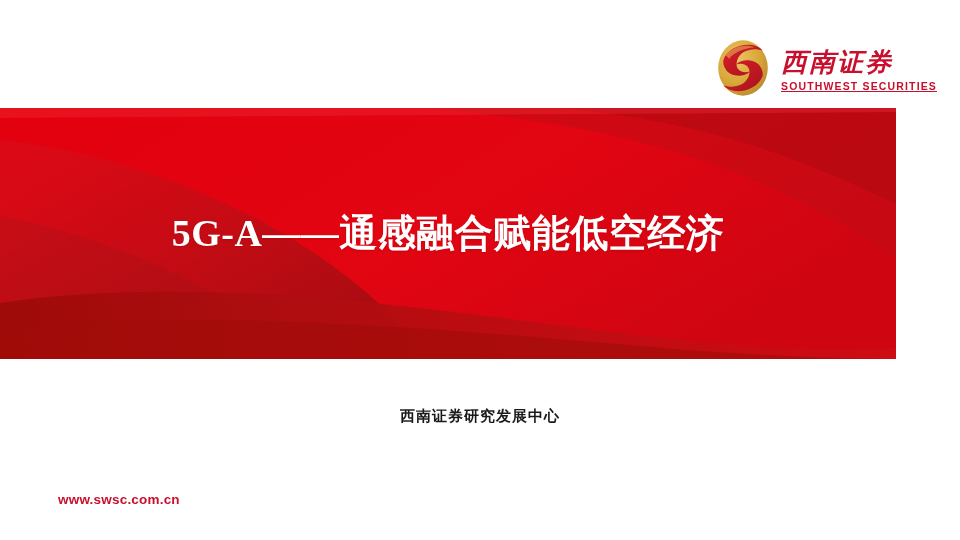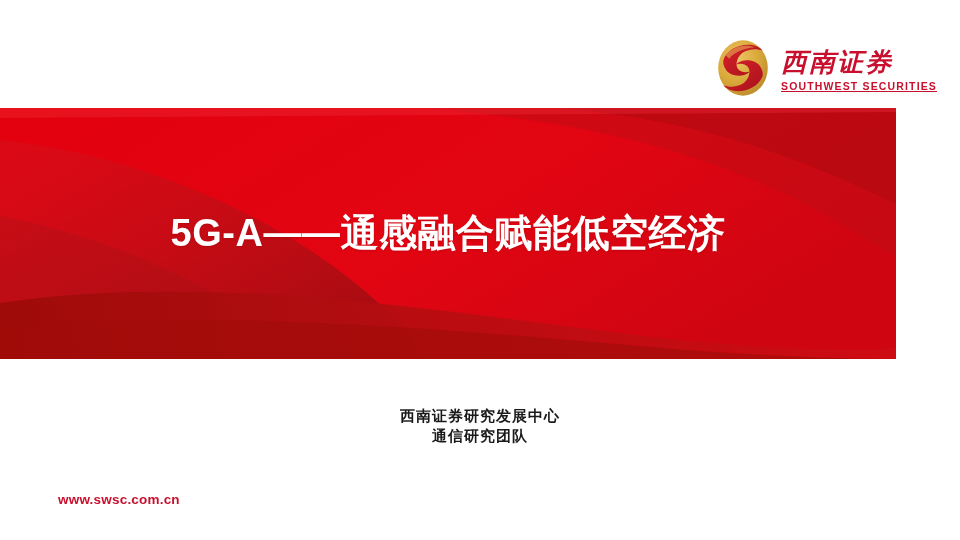--- a/index.html
+++ b/index.html
@@ -79,21 +79,21 @@
   .banner-title {
     position: absolute;
     left: 0;
     top: 0;
     width: 896px;
     height: 251px;
     display: flex;
     align-items: center;
     justify-content: center;
     color: #ffffff;
-    font-family: Liberation Sans, sans-serif;
+    font-family: Liberation Serif, serif;
     font-size: 38px;
     font-weight: 700;
     letter-spacing: 0.5px;
     white-space: nowrap;
     text-shadow: 0 1px 2px rgba(120,0,0,0.25);
   }
 
   
   .author-block {
     position: absolute;
@@ -199,18 +199,17 @@
       <path d="M0 222 C240 196, 500 228, 700 243 C790 249, 850 251, 896 251 L0 251 Z" fill="#A20C09" opacity="0.65"></path>
 
       <path d="M0 0 L896 0 L896 4 L0 10 Z" fill="#F0303B" opacity="0.35"></path>
     </svg>
 
     <div class="banner-title">5G-A——通感融合赋能低空经济</div>
   </div>
 
   <div class="author-block">
     <div>西南证券研究发展中心</div>
-    <div>通信研究团队</div>
   </div>
 
   <div class="site-url">www.swsc.com.cn</div>
 
 </div>
 
 </body></html>

